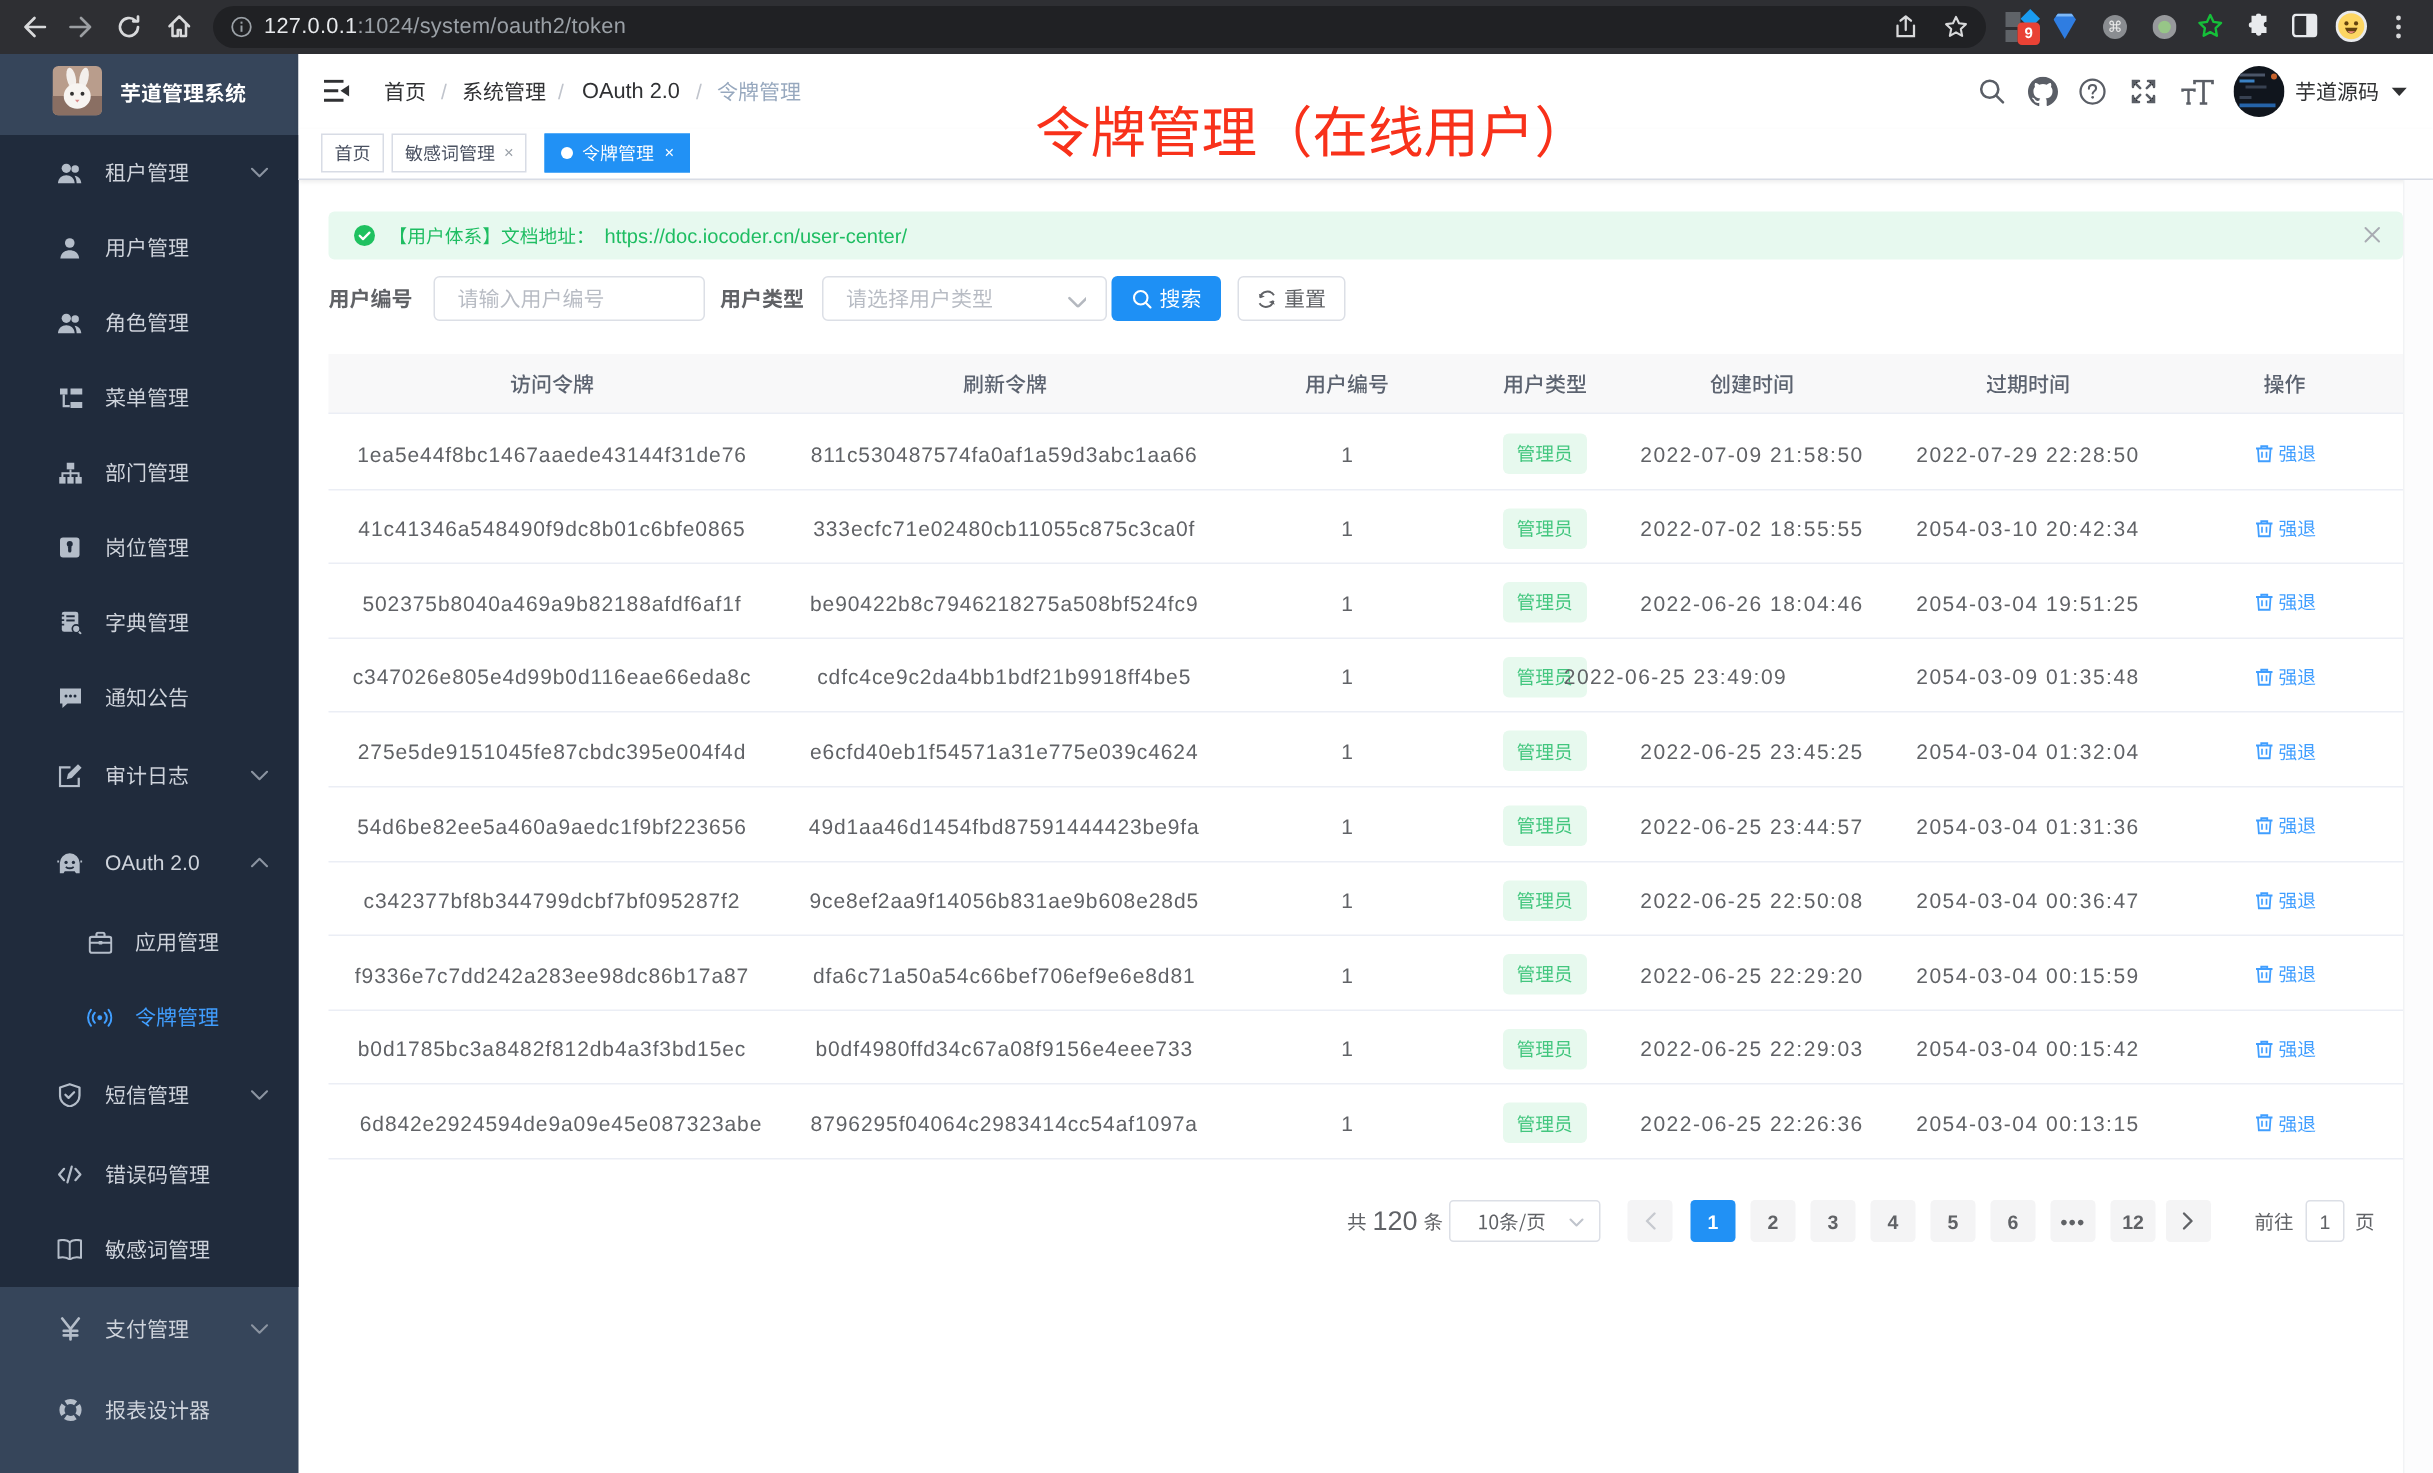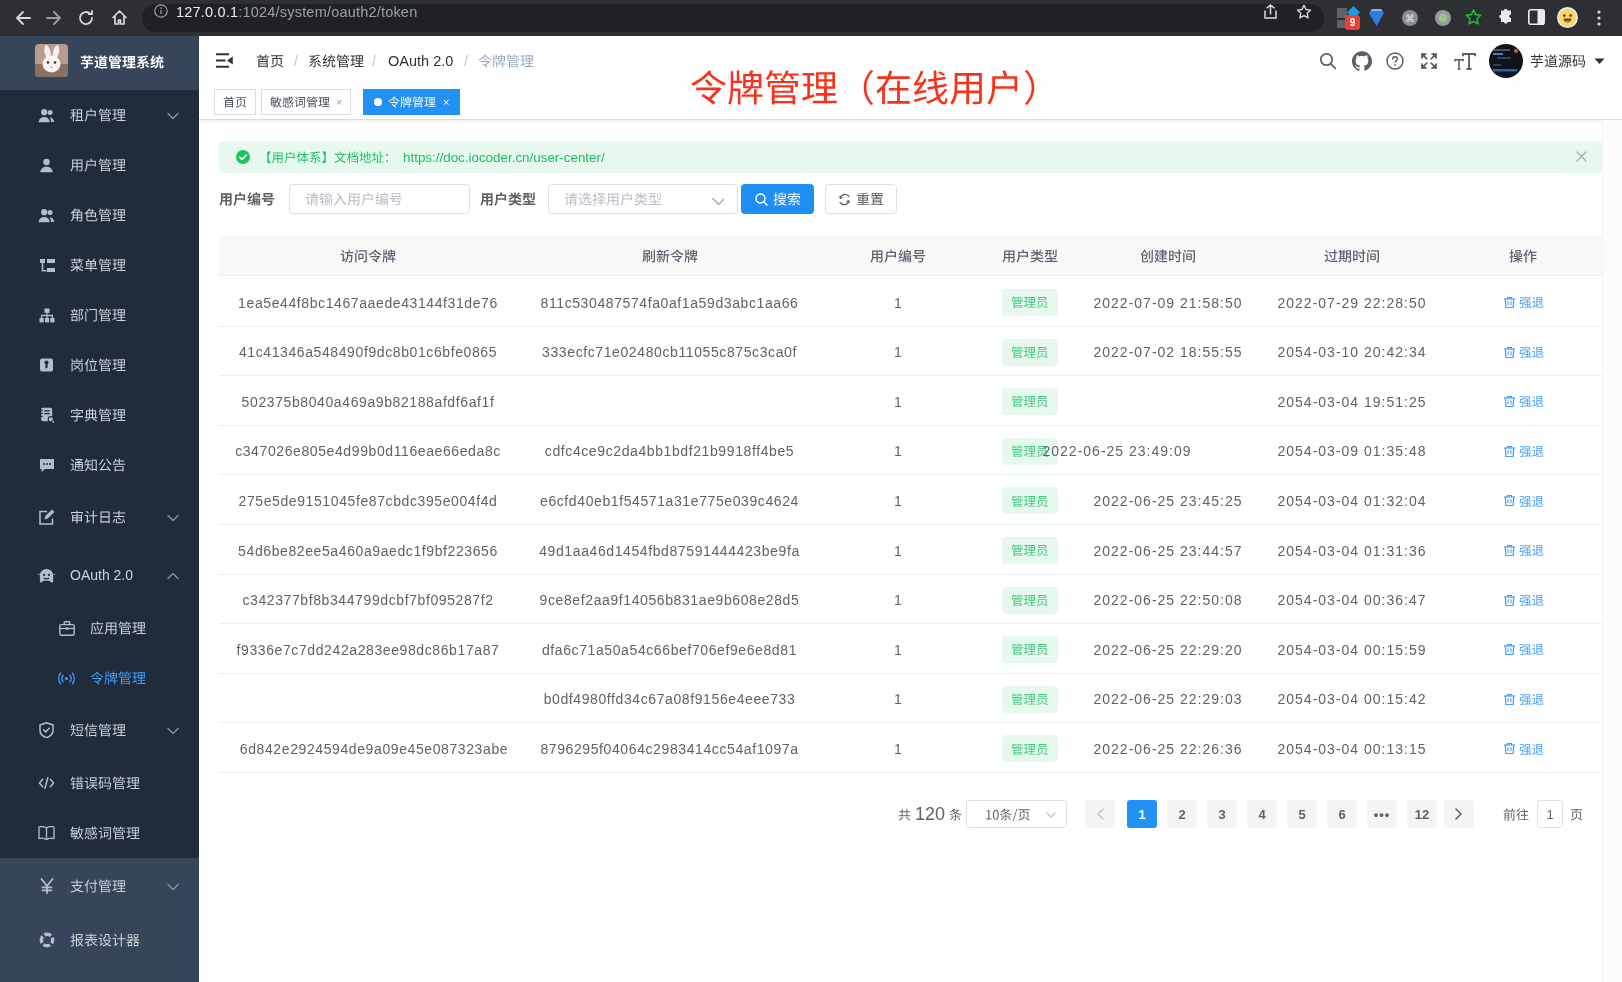--- a/index.html
+++ b/index.html
@@ -1,20 +1,20 @@
 <!DOCTYPE html>
 <html><head><meta charset="utf-8"><style>
 *{margin:0;padding:0;box-sizing:border-box}
 html,body{width:1622px;height:982px;overflow:hidden}
 body{font-family:"Liberation Sans",sans-serif;background:#fff;position:relative}
 .abs{position:absolute}
 .flex{display:flex;align-items:center}
 
 #chrome{position:absolute;left:0;top:0;width:1622px;height:36px;background:#2e2f33}
-#urlbar{position:absolute;left:142px;top:4px;width:1182px;height:28px;border-radius:14px;background:#202124;display:flex;color:#e8eaed}
+#urlbar{position:absolute;left:142px;top:4px;width:1182px;height:28px;border-radius:14px;background:#202124;display:flex;align-items:center;color:#e8eaed}
 
 #sidebar{position:absolute;left:0;top:36px;width:199px;height:946px;background:#36455a}
 #sidebar .menuzone{position:absolute;left:0;top:54px;width:199px;height:768px;background:#202b3c}
 .mi{position:absolute;left:0;width:199px;height:50px;display:flex;align-items:center}
 .mi .ic{position:absolute;left:38px;width:17px;height:17px;display:flex;align-items:center;justify-content:center}
 .mi .tx{position:absolute;left:70px}
 .mi .ch{position:absolute;right:20px}
 
 #navbar{position:absolute;left:199px;top:36px;width:1423px;height:50px;background:#fff;box-shadow:0 1px 4px rgba(0,21,41,.08)}
 #tagsbar{position:absolute;left:199px;top:86px;width:1423px;height:34px;background:#fff;border-bottom:1px solid #d8dce5;box-shadow:0 1px 3px 0 rgba(0,0,0,.08)}
@@ -639,28 +639,30 @@
         <path d="M5 5.2v4M8 5.2v4" stroke="#409eff" stroke-width="1.1"></path>
       </svg>
       <span style="width:3px"></span>
       <svg style="display:block;" width="25.0" height="12.5" viewBox="0 0 2000 1000">
         <use href="#T26" transform="translate(0,880) scale(1,-1)" fill="#409eff"></use>
       </svg>
     </div>
   </div>
 <div class="tr" style="top:376.2px">
     <div class="td" style="left:0px;width:298px;letter-spacing:.6px">502375b8040a469a9b82188afdf6af1f</div>
-    <div class="td" style="left:603px;width:152px">1</div>
-    <div class="td" style="left:755px;width:112px">
-      <span class="gtag">
-        <svg style="display:block;" width="37.5" height="12.5" viewBox="0 0 3000 1000">
-          <use href="#T25" transform="translate(0,880) scale(1,-1)" fill="#42c67e"></use>
-        </svg>
-      </span>
-    </div>
+    <div class="td" style="left:298px;width:305px;letter-spacing:.6px">be90422b8c7946218275a508bf524fc9</div>
+    <div class="td" style="left:603px;width:152px">1</div>
+    <div class="td" style="left:755px;width:112px">
+      <span class="gtag">
+        <svg style="display:block;" width="37.5" height="12.5" viewBox="0 0 3000 1000">
+          <use href="#T25" transform="translate(0,880) scale(1,-1)" fill="#42c67e"></use>
+        </svg>
+      </span>
+    </div>
+    <div class="td" style="left:867px;width:164px;letter-spacing:1px">2022-06-26 18:04:46</div>
     <div class="td" style="left:1031px;width:204px;letter-spacing:1px">2054-03-04 19:51:25</div>
     <div class="td" style="left:1235px;width:138px">
       <svg width="13" height="13" viewBox="0 0 13 13">
         <path d="M1 3h11" stroke="#409eff" stroke-width="1.2"></path>
         <path d="M4.5 3V1.5h4V3" stroke="#409eff" stroke-width="1.2" fill="none"></path>
         <path d="M2.3 3.2l.6 8.3h7.2l.6-8.3" stroke="#409eff" stroke-width="1.2" fill="none"></path>
         <path d="M5 5.2v4M8 5.2v4" stroke="#409eff" stroke-width="1.1"></path>
       </svg>
       <span style="width:3px"></span>
       <svg style="display:block;" width="25.0" height="12.5" viewBox="0 0 2000 1000">
@@ -792,20 +794,21 @@
         <path d="M2.3 3.2l.6 8.3h7.2l.6-8.3" stroke="#409eff" stroke-width="1.2" fill="none"></path>
         <path d="M5 5.2v4M8 5.2v4" stroke="#409eff" stroke-width="1.1"></path>
       </svg>
       <span style="width:3px"></span>
       <svg style="display:block;" width="25.0" height="12.5" viewBox="0 0 2000 1000">
         <use href="#T26" transform="translate(0,880) scale(1,-1)" fill="#409eff"></use>
       </svg>
     </div>
   </div>
 <div class="tr" style="top:673.8px">
+    <div class="td" style="left:0px;width:298px;letter-spacing:.6px">b0d1785bc3a8482f812db4a3f3bd15ec</div>
     <div class="td" style="left:298px;width:305px;letter-spacing:.6px">b0df4980ffd34c67a08f9156e4eee733</div>
     <div class="td" style="left:603px;width:152px">1</div>
     <div class="td" style="left:755px;width:112px">
       <span class="gtag">
         <svg style="display:block;" width="37.5" height="12.5" viewBox="0 0 3000 1000">
           <use href="#T25" transform="translate(0,880) scale(1,-1)" fill="#42c67e"></use>
         </svg>
       </span>
     </div>
     <div class="td" style="left:867px;width:164px;letter-spacing:1px">2022-06-25 22:29:03</div>

